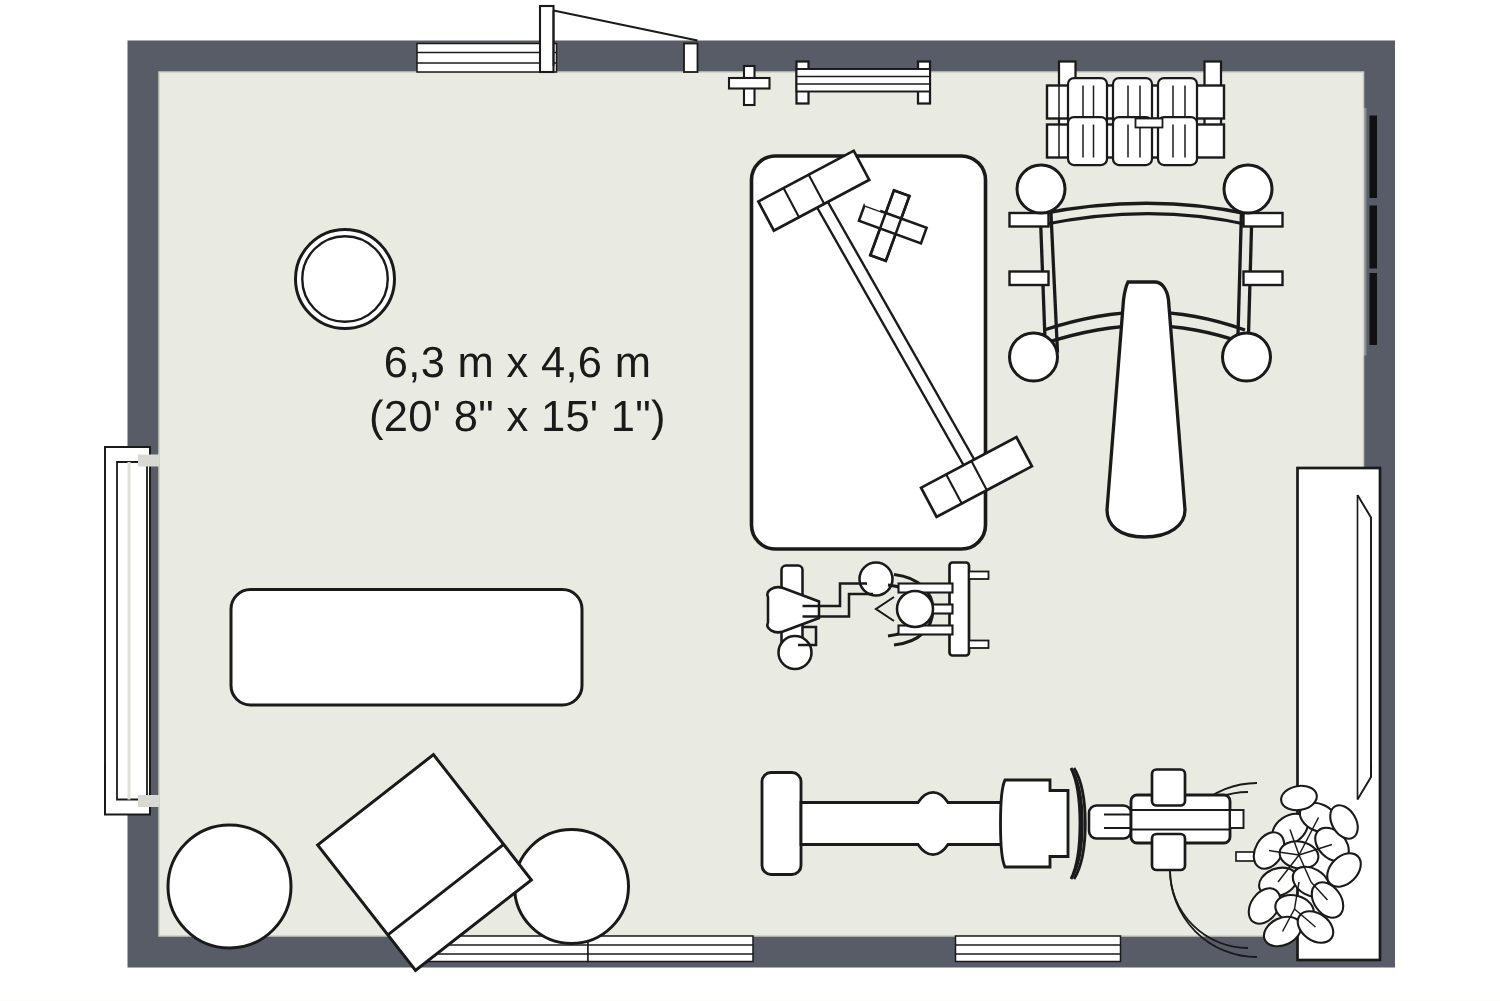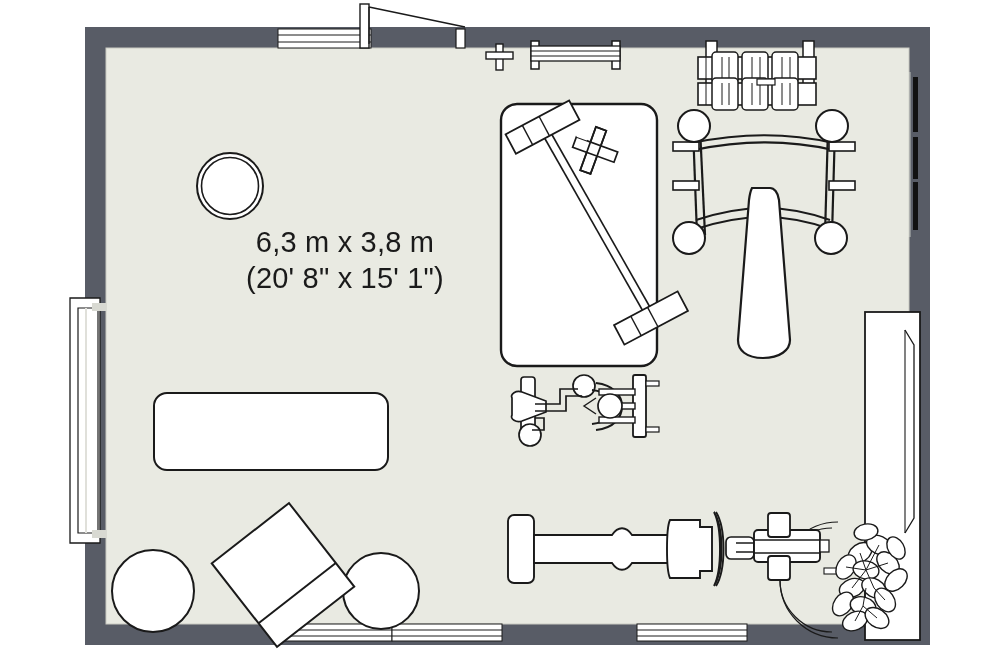--- a/index.html
+++ b/index.html
@@ -309,17 +309,17 @@
         <path d="M863,606 L866,588"></path>
         <path d="M885,600 L874,588"></path>
         <path d="M855,621 L863,606"></path>
         <path d="M877,618 L863,606"></path>
       </g>
     </g>
 
   </svg>
 
   <div class="dim-label">
-    <span class="l1">6,3 m x 3,8 m</span>
+    <span class="l1">6,3 m x 4,6 m</span>
     <span class="l2">(20' 8" x 15' 1")</span>
   </div>
 
 </div>
 
 </body></html>

